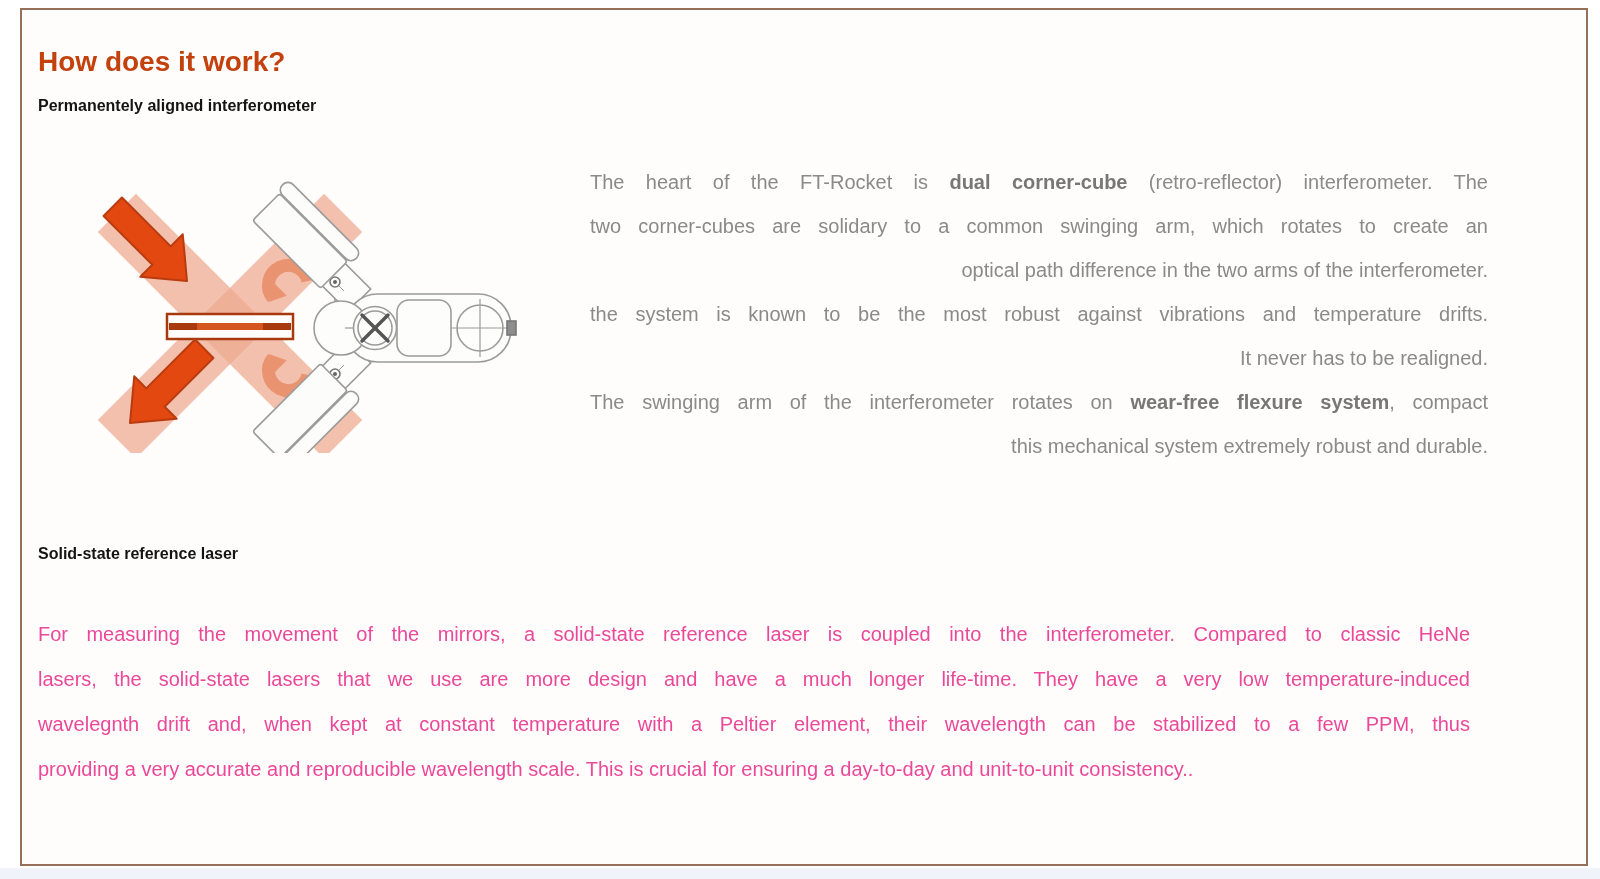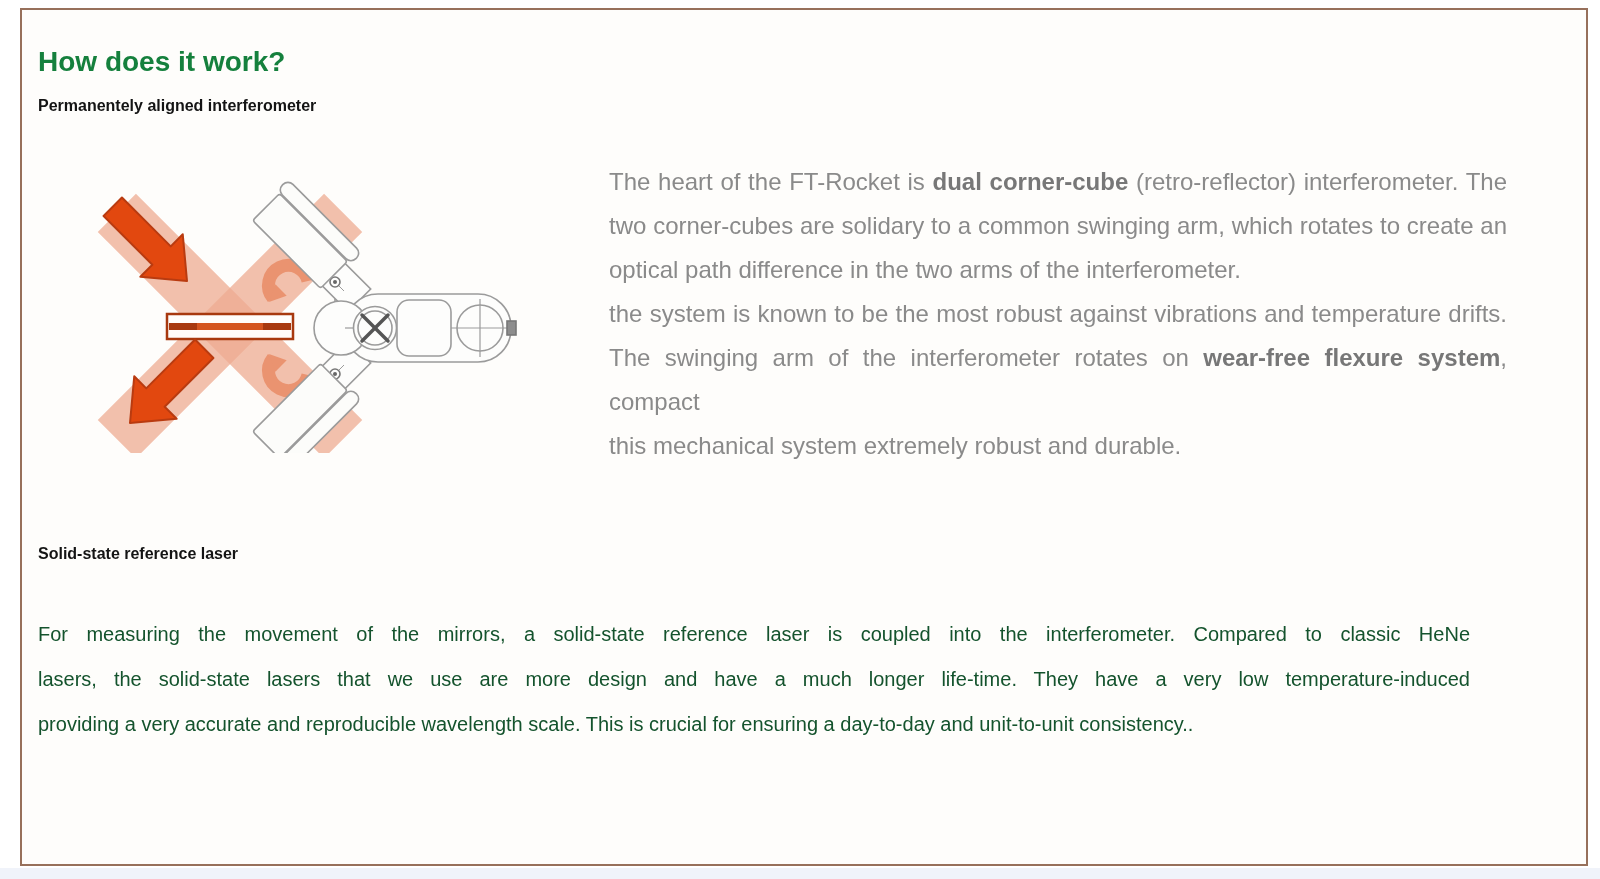--- a/index.html
+++ b/index.html
@@ -12,36 +12,36 @@
   .frame {
     position:absolute; left:20px; top:8px; width:1568px; height:858px;
     border:2px solid #97705b; background:#fefdfb;
   }
   .bottom-strip {
     position:absolute; left:0; right:0; bottom:0; height:11px;
     background:#f0f3fa;
   }
   .title {
     position:absolute; left:38px; top:46px;
-    font-size:28px; font-weight:700; color:#15803d;
+    font-size:28px; font-weight:700; color:#c2410c;
   }
   .sub {
     position:absolute; font-size:16px; font-weight:700; color:#141414;
   }
   #sub-interferometer { left:38px; top:97px; }
   #sub-laser { left:38px; top:545px; }
   .diagram-wrap { position:absolute; left:95px; top:148px; width:470px; height:308px; }
   .rightcol {
-    position:absolute; left:609px; top:160px; width:898px;
-    font-size:24px; color:#8a8a8a;
+    position:absolute; left:590px; top:160px; width:898px;
+    font-size:20px; color:#8a8a8a;
   }
-  .rightcol .tline { line-height:44px; }
+  .rightcol .tline { line-height:44px;text-align:right; }
   .bottompara {
     position:absolute; left:38px; top:612px; width:1432px;
-    font-size:20px; color:#14532d;
+    font-size:20px; color:#ec4899;
   }
   .bottompara .tline { line-height:45px; }
   .tline { white-space:normal; }
   .just { text-align:justify; text-align-last:justify; text-justify:inter-word; }
   .b { font-weight:700; color:#777777; }
 </style>
 </head>
 <body>
 
 <div class="frame"></div>
@@ -131,30 +131,32 @@
 </div>
 
 <div class="rightcol">
     <div class="para">
       <div class="tline just"><span>The heart of the FT-Rocket is </span><span class="b">dual corner-cube</span><span> (retro-reflector) interferometer. The</span></div>
       <div class="tline just"><span>two corner-cubes are solidary to a common swinging arm, which rotates to create an</span></div>
       <div class="tline"><span>optical path difference in the two arms of the interferometer.</span></div>
     </div>
     <div class="para">
       <div class="tline just"><span>the system is known to be the most robust against vibrations and temperature drifts.</span></div>
+      <div class="tline"><span>It never has to be realigned.</span></div>
     </div>
     <div class="para">
       <div class="tline just"><span>The swinging arm of the interferometer rotates on </span><span class="b">wear-free flexure system</span><span>, compact</span></div>
       <div class="tline"><span>this mechanical system extremely robust and durable.</span></div>
     </div>
   </div>
 
 <div class="sub" id="sub-laser">Solid-state reference laser</div>
 
 <div class="bottompara">
     <div class="para">
       <div class="tline just"><span>For measuring the movement of the mirrors, a solid-state reference laser is coupled into the interferometer. Compared to classic HeNe</span></div>
       <div class="tline just"><span>lasers, the solid-state lasers that we use are more design and have a much longer life-time. They have a very low temperature-induced</span></div>
+      <div class="tline just"><span>wavelegnth drift and, when kept at constant temperature with a Peltier element, their wavelength can be stabilized to a few PPM, thus</span></div>
       <div class="tline"><span>providing a very accurate and reproducible wavelength scale. This is crucial for ensuring a day-to-day and unit-to-unit consistency..</span></div>
     </div>
   </div>
 
 <div class="bottom-strip"></div>
 
 </body></html>

